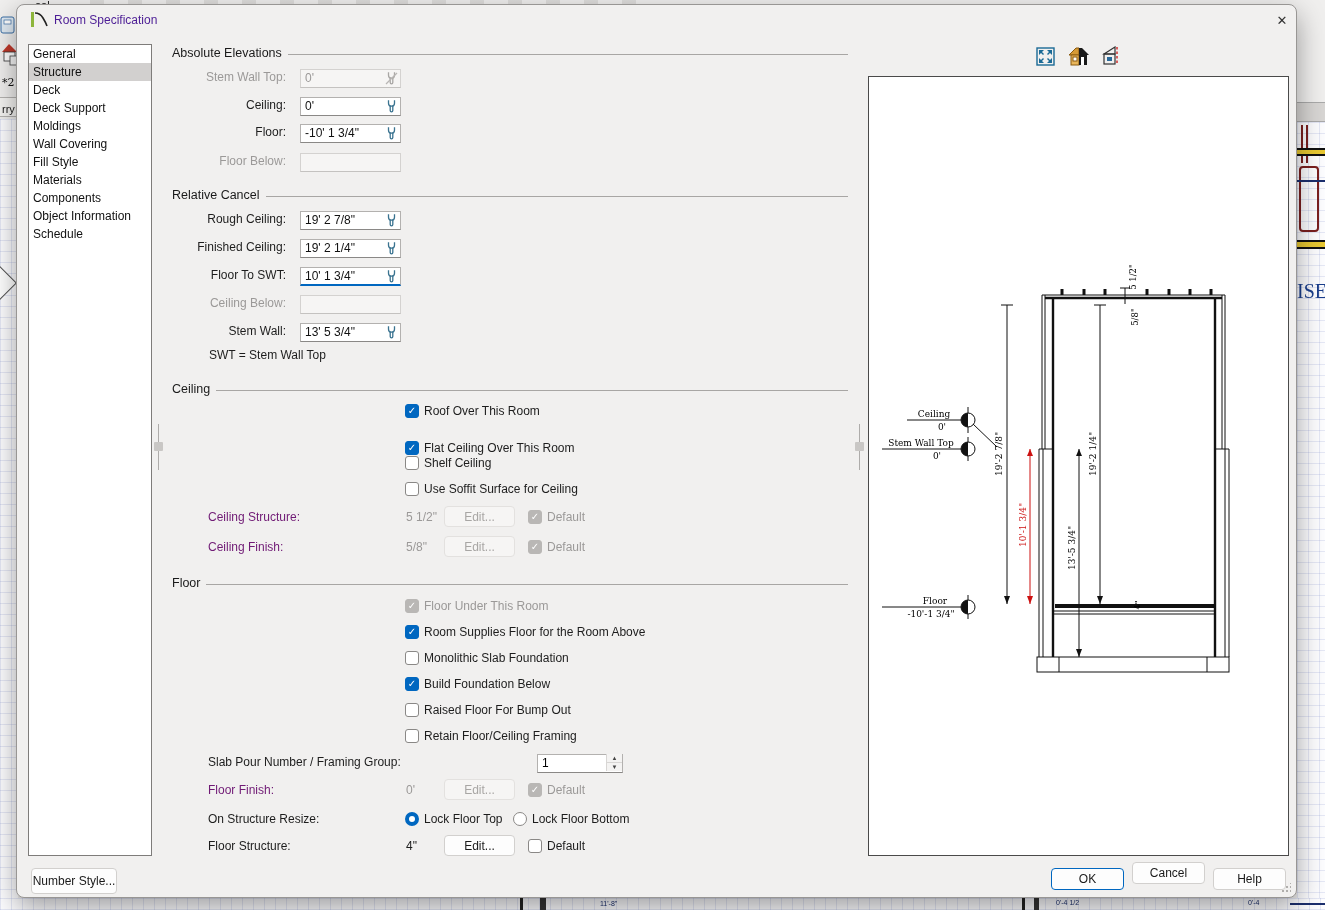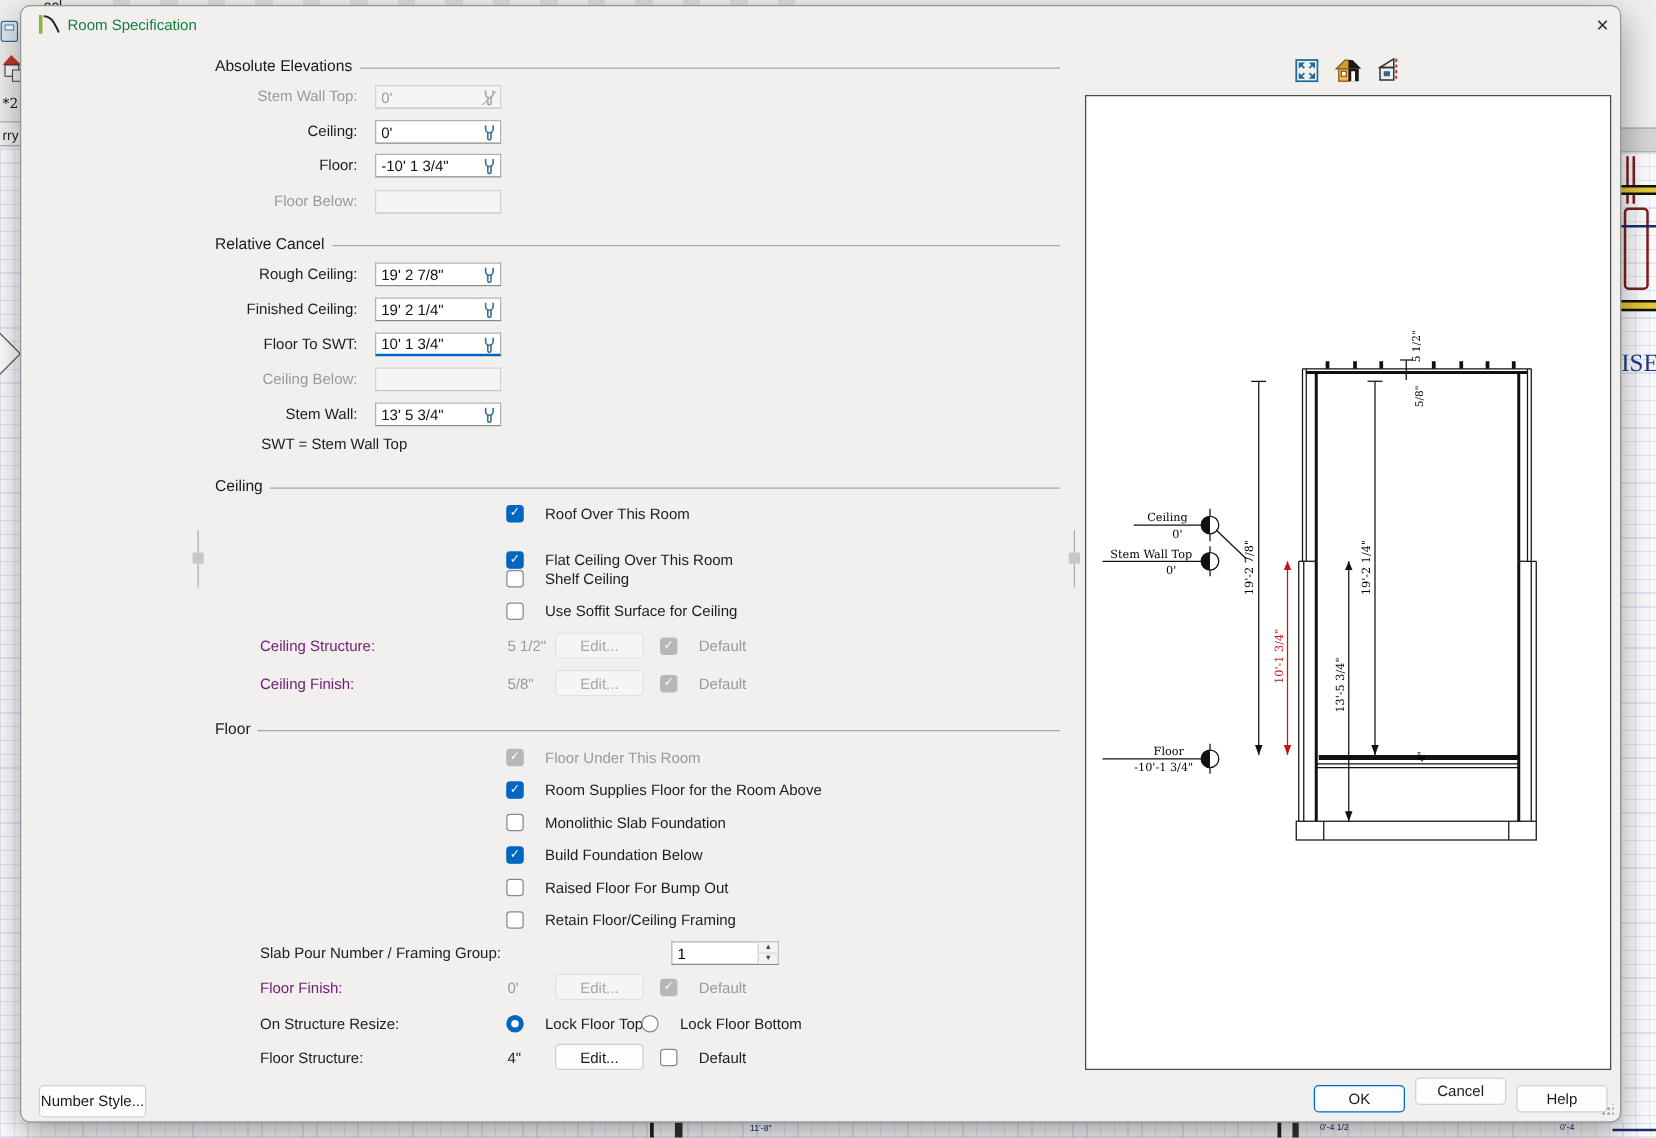--- a/index.html
+++ b/index.html
@@ -16,21 +16,21 @@
   .bg-txt { color:#1a1a1a; font-size:11px;margin-left:34px; }
   .bg-dim { color:#1c2f6e; font-size:7px; white-space:nowrap; }
   .tabstub { background:#f5f4f2; border:1px solid #b5b3b1; border-left:none; font-size:11px;
     display:flex; align-items:flex-end; padding:1px 2px; color:#222; }
   .faintmarks { background:repeating-linear-gradient(to right,#c9c7c5 0 14px, transparent 14px 38px); opacity:.45; }
 
   
   #dialog { position:absolute; left:16px; top:4px; width:1281px; height:894px;
     background:#f1f0ef; border:1px solid #989694; border-radius:8px;
     box-shadow:0 10px 28px rgba(0,0,0,.38); }
-  .title { font-size:12px; color:#15803d; }
+  .title { font-size:12px; color:#4c1d95; }
   .close-x { width:18px; height:18px; display:flex; align-items:center; justify-content:center;
     font-size:13px; color:#333; cursor:pointer; }
 
   
   #sidebar { background:#fff; border:1px solid #7e7c7a; }
   .sb-item { height:18px; line-height:18px; font-size:12px; padding-left:4px; color:#111;
     white-space:nowrap; cursor:pointer; }
   .sb-item.sel { background:#d2d0cf; }
 
   
@@ -45,21 +45,21 @@
   .sublabel { position:absolute; left:191px; font-size:12px; color:#1d1d1d; line-height:21px; white-space:nowrap; }
   .sublabel.dis { color:#701a75; }
   .fieldbox { position:absolute; left:283px; width:101px; height:19px; }
   .fieldbox input { width:100%; height:100%; border:1px solid #b3b1af; border-bottom-color:#8a8886;
     font:12px "Liberation Sans", sans-serif; color:#111; padding:0 17px 0 4px; background:#fff; outline:none; }
   .fieldbox.dis input { background:#f6f5f4; border-color:#d4d2d0; border-bottom-color:#c4c2c0; color:#9b9998; }
   .fieldbox.focused input { border-bottom:2px solid #0067c0; }
   .fieldbox .wr { position:absolute; right:3px; top:2.5px; }
 
   
-  .ckrow { position:absolute; left:388px; height:18px; display:flex; align-items:center; gap:17px;
+  .ckrow { position:absolute; left:388px; height:18px; display:flex; align-items:center; gap:5px;
     font-size:12px; color:#1d1d1d; white-space:nowrap; }
   .cb { width:14px; height:14px; border:1px solid #8a8886; border-radius:3px; background:#fff;
     display:inline-flex; align-items:center; justify-content:center; flex:0 0 auto; }
   .cb.on { background:#0067c0; border-color:#0067c0; }
   .cb.on::after { content:"✓"; color:#fff; font-size:10px; line-height:1; }
   .cb.on.dis { background:#b9b7b5; border-color:#b9b7b5; }
   .dis-t { color:#9b9998; }
   .radio { width:14px; height:14px; border-radius:50%; border:1px solid #8a8886; background:#fff; flex:0 0 auto; }
   .radio.on { border:4.5px solid #0067c0; }
 
@@ -147,20 +147,33 @@
 
 <div id="dialog">
 
   <svg class="abs" style="left:14px;top:6px" width="17" height="17">
     <rect x="0" y="1" width="3" height="15" fill="#8db53c"></rect>
     <path d="M4 2 Q9 2 12 7 T16 15" fill="none" stroke="#222" stroke-width="1.6"></path>
   </svg>
   <div class="abs title" style="left:37px;top:8px">Room Specification</div>
   <div class="abs close-x" style="left:1256px;top:6px">✕</div>
 
+  <div id="sidebar" class="abs" style="left:11px;top:39px;width:124px;height:812px">
+    <div class="sb-item">General</div>
+    <div class="sb-item sel">Structure</div>
+    <div class="sb-item">Deck</div>
+    <div class="sb-item">Deck Support</div>
+    <div class="sb-item">Moldings</div>
+    <div class="sb-item">Wall Covering</div>
+    <div class="sb-item">Fill Style</div>
+    <div class="sb-item">Materials</div>
+    <div class="sb-item">Components</div>
+    <div class="sb-item">Object Information</div>
+    <div class="sb-item">Schedule</div>
+  </div>
 
   <div class="split" style="left:141px;top:419px">
       <i></i>
     </div>
   <div class="split" style="left:842px;top:419px">
       <i></i>
     </div>
 
   <div class="sect abs" style="left:155px;top:41px;width:676px">
     <span>Absolute Elevations</span>

